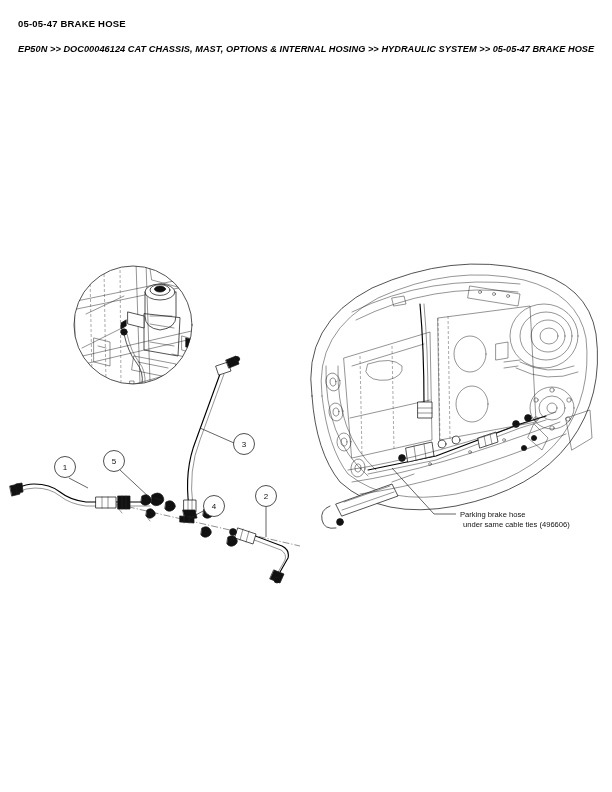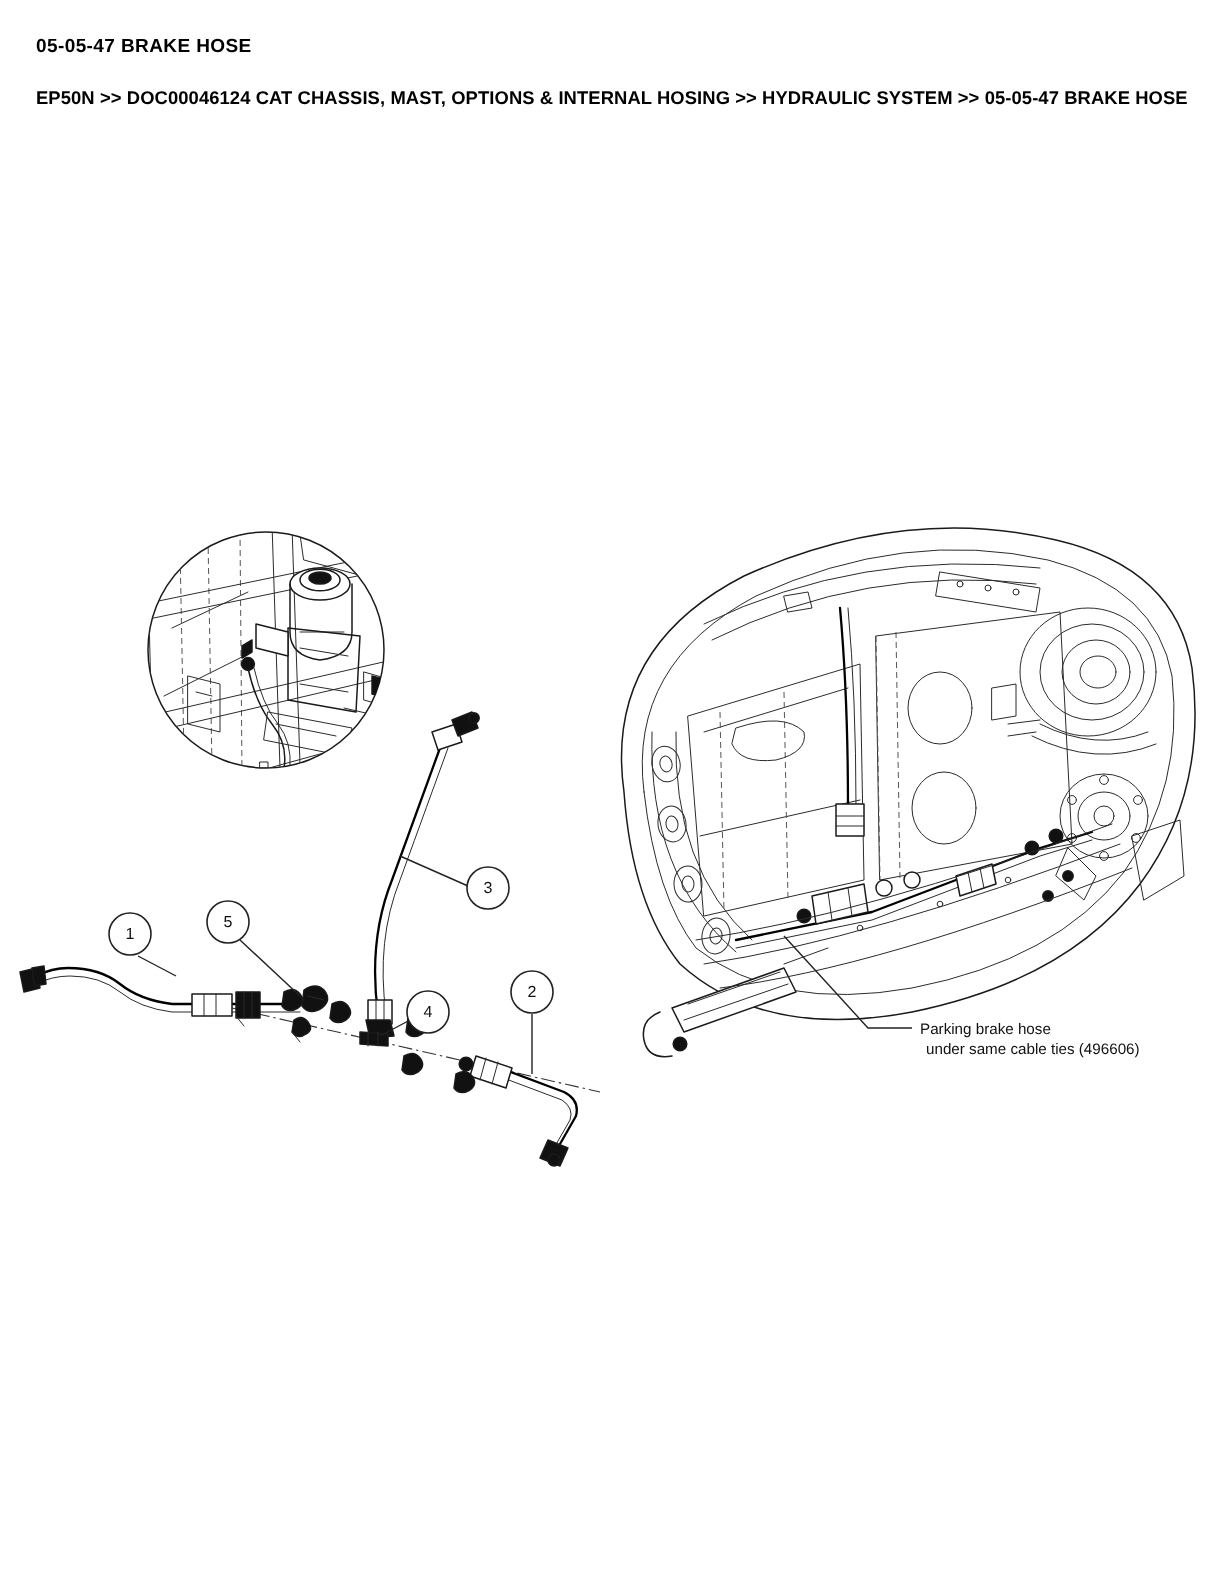--- a/index.html
+++ b/index.html
@@ -17,20 +17,21 @@
   
   .page-title{
     position:absolute;left:18px;top:18px;
     font-size:9.5px;font-weight:bold;letter-spacing:.2px;
     white-space:nowrap;
   }
   .breadcrumb{
     position:absolute;left:18px;top:44px;
     font-size:9.2px;font-weight:bold;letter-spacing:.05px;
     white-space:nowrap;
+    font-style:italic;
   }
 
   
   .canvas{
     position:absolute;left:0;top:66px;width:612px;height:726px;
   }
   svg.dwg{display:block;width:612px;height:726px;}
 
   .ln{fill:none;stroke:#1a1a1a;stroke-width:.75;stroke-linecap:round;stroke-linejoin:round;}
   .ln-t{fill:none;stroke:#2b2b2b;stroke-width:.5;stroke-linecap:round;stroke-linejoin:round;}

